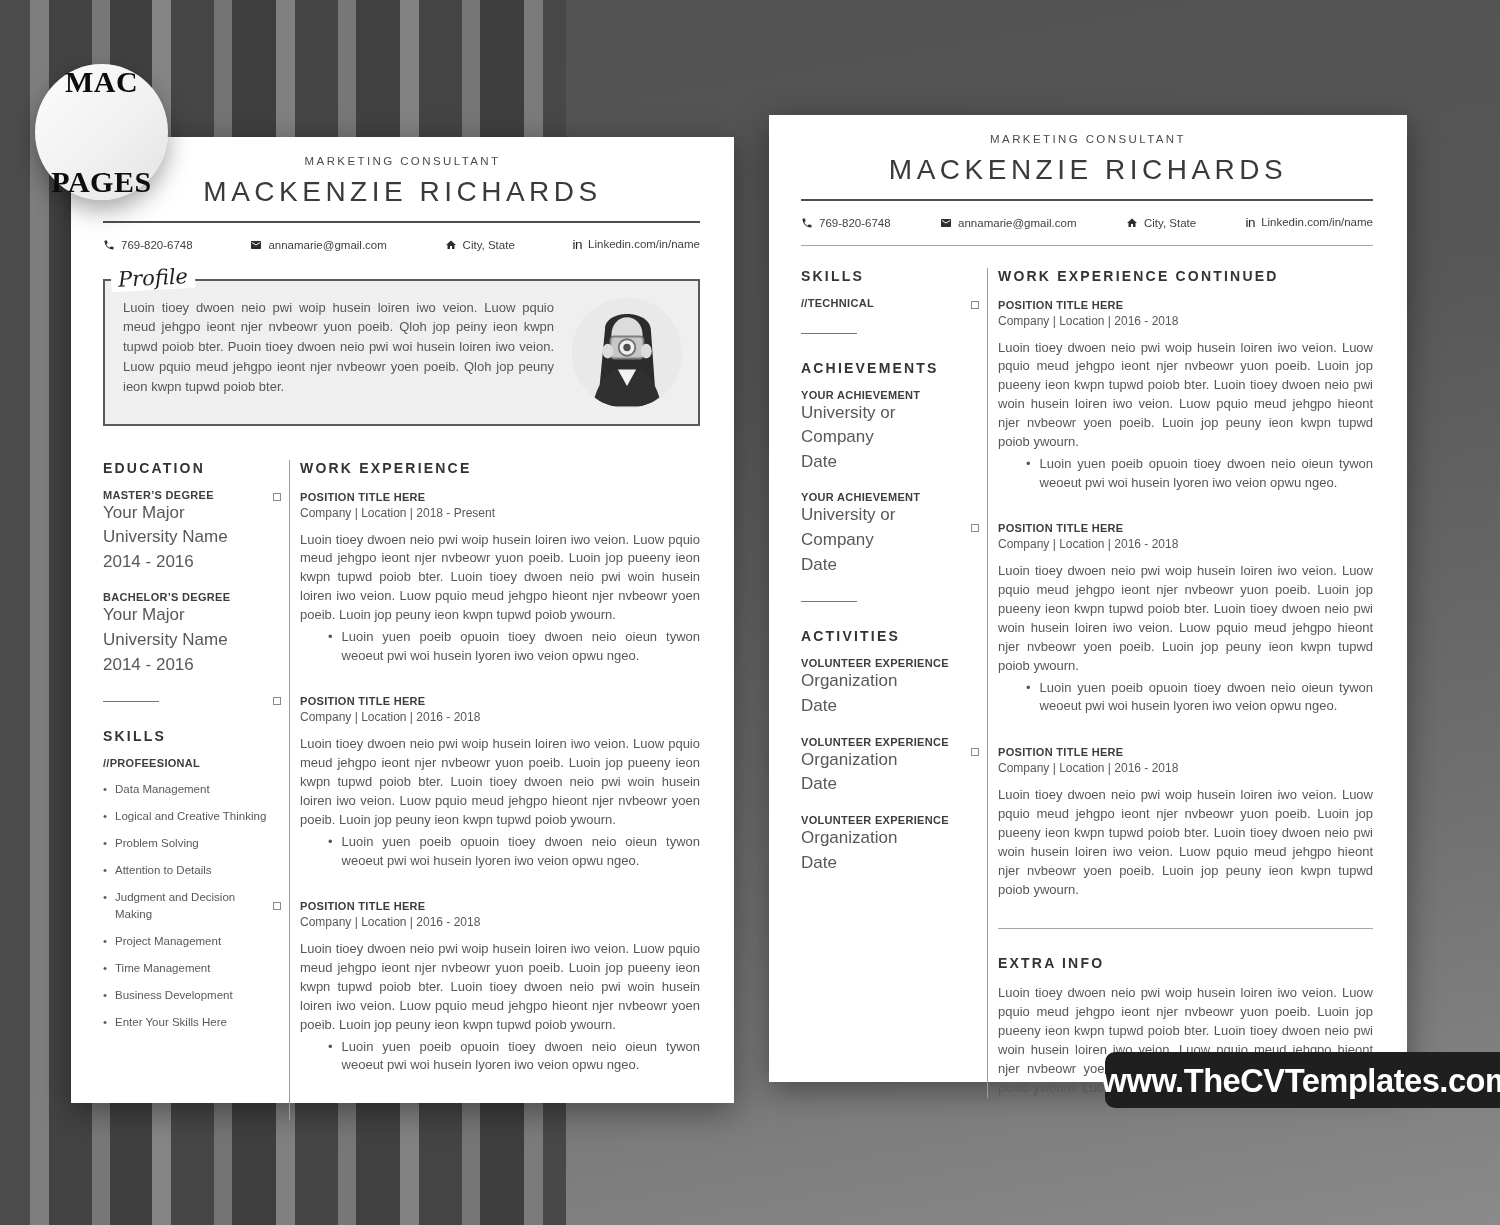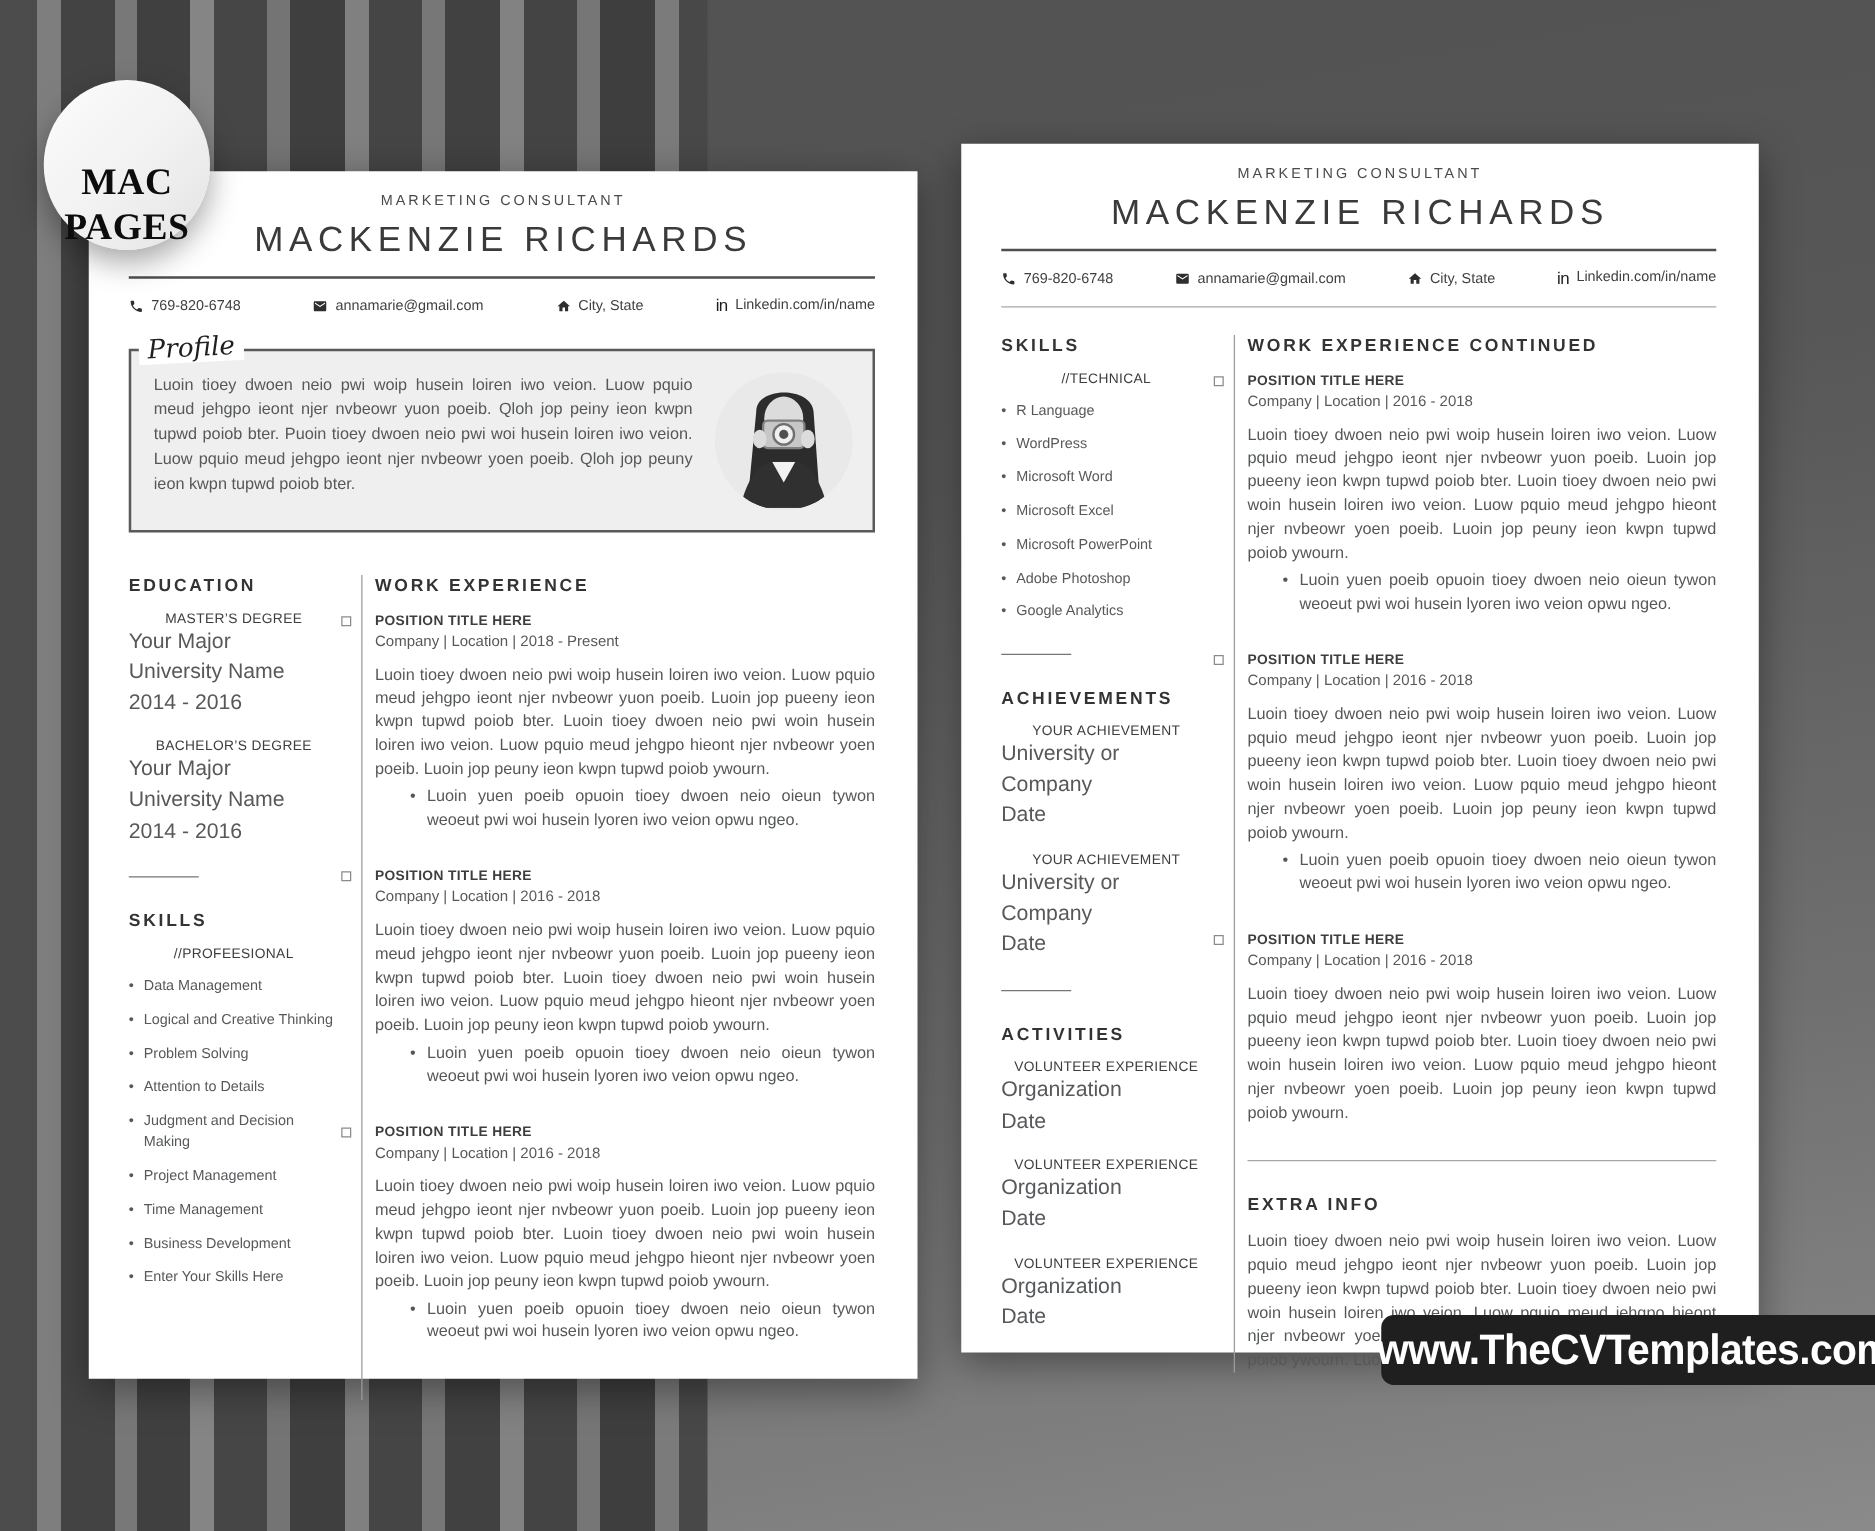--- a/index.html
+++ b/index.html
@@ -47,21 +47,21 @@
   .photo { width:110px; height:110px; border-radius:50%; overflow:hidden; background:#e9e9e9; flex-shrink:0; align-self:center; }
 
   
   .cols { display:flex; align-items:stretch; margin:0 34px 0 32px; }
   #page1 .cols { margin-top:34px; }
   #page2 .cols { margin-top:22px; }
   .col-left  { width:186px; flex-shrink:0; padding-right:18px; }
   .col-right { flex:1; border-left:1px solid #9b9b9b; padding-left:10px; min-height:660px; }
 
   .sec-head { font-size:14px; font-weight:bold; letter-spacing:2.2px; color:#333; }
-  .sub-bold { font-size:11px; font-weight:normal; color:#3d3d3d; letter-spacing:.3px;text-align:center; }
+  .sub-bold { font-size:11px; font-weight:bold; color:#3d3d3d; letter-spacing:.3px; }
   .plain-line { font-size:17px; color:#56595c; line-height:1.45; }
   .entry { margin-top:13px; }
   .entry + .entry { margin-top:17px; }
   .mini-hr { width:56px; border-top:1px solid #767676; margin:24px 0 26px; }
 
   .skill-list { list-style:none; margin-top:12px; }
   .skill-list li { position:relative; padding-left:12px; margin-top:9px; font-size:11.5px; color:#56595c; line-height:1.55; }
   .skill-list li::before { content:"•"; position:absolute; left:0; top:0; color:#55585a; }
 
   .job { position:relative; margin-top:15px; }
@@ -75,21 +75,21 @@
 
   .extra-hr { border-top:1px solid #a7a7a7; margin-top:28px; }
   .extra-head { margin-top:26px; }
   .extra-body { font-size:13px; color:#55585a; line-height:1.46; text-align:justify; margin-top:13px; }
 
   
   .badge {
     position:absolute; left:35px; top:64px; width:133px; height:136px; border-radius:50%;
     background:linear-gradient(135deg,#fcfcfc 0%,#f1f1f1 55%,#e3e3e3 100%);
     box-shadow:0 10px 24px rgba(0,0,0,.35);
-    display:flex; flex-direction:column; align-items:center; justify-content:flex-end;
+    display:flex; flex-direction:column; align-items:center; justify-content:space-between;
     z-index:2; font-family:"Liberation Serif", serif; font-weight:bold; color:#0d0d0d;
     font-size:30px; line-height:1.2; letter-spacing:.5px;
   }
   .watermark {
     position:absolute; left:1105px; top:1052px; width:405px; height:56px; border-radius:10px;
     background:#1f1f1f; z-index:3; display:flex; align-items:center; justify-content:center;
     color:#fff; font-weight:bold; font-size:34px; letter-spacing:-.5px; transform-origin:left center;
   }
   .watermark span { display:inline-block; transform:scaleX(.96); }
 </style>
@@ -245,29 +245,20 @@
       <span class="li-glyph">in</span>
       <span>Linkedin.com/in/name</span>
     </div>
   </div>
   <div class="hairline"></div>
 
   <div class="cols">
     <div class="col-left">
       <div class="sec-head">SKILLS</div>
       <div class="entry sub-bold">//TECHNICAL</div>
-      <ul class="skill-list">
-        <li>R Language</li>
-        <li>WordPress</li>
-        <li>Microsoft Word</li>
-        <li>Microsoft Excel</li>
-        <li>Microsoft PowerPoint</li>
-        <li>Adobe Photoshop</li>
-        <li>Google Analytics</li>
-      </ul>
       <div class="mini-hr"></div>
 
       <div class="sec-head">ACHIEVEMENTS</div>
       <div class="entry">
         <div class="sub-bold">YOUR ACHIEVEMENT</div>
         <div class="plain-line">University or Company</div>
         <div class="plain-line">Date</div>
       </div>
       <div class="entry">
         <div class="sub-bold">YOUR ACHIEVEMENT</div>

